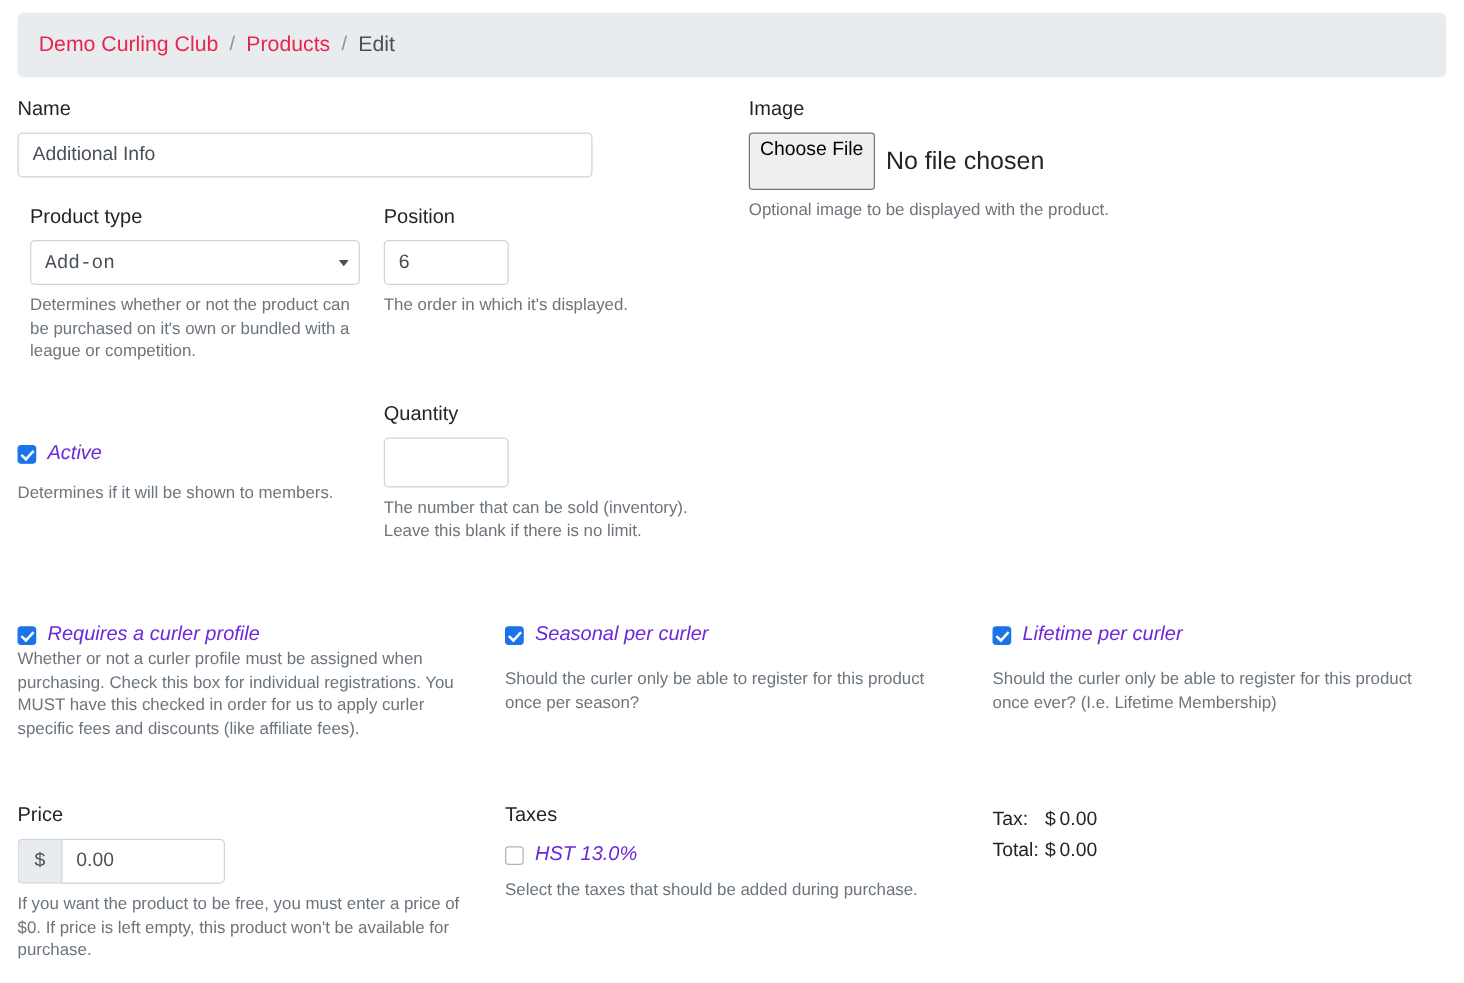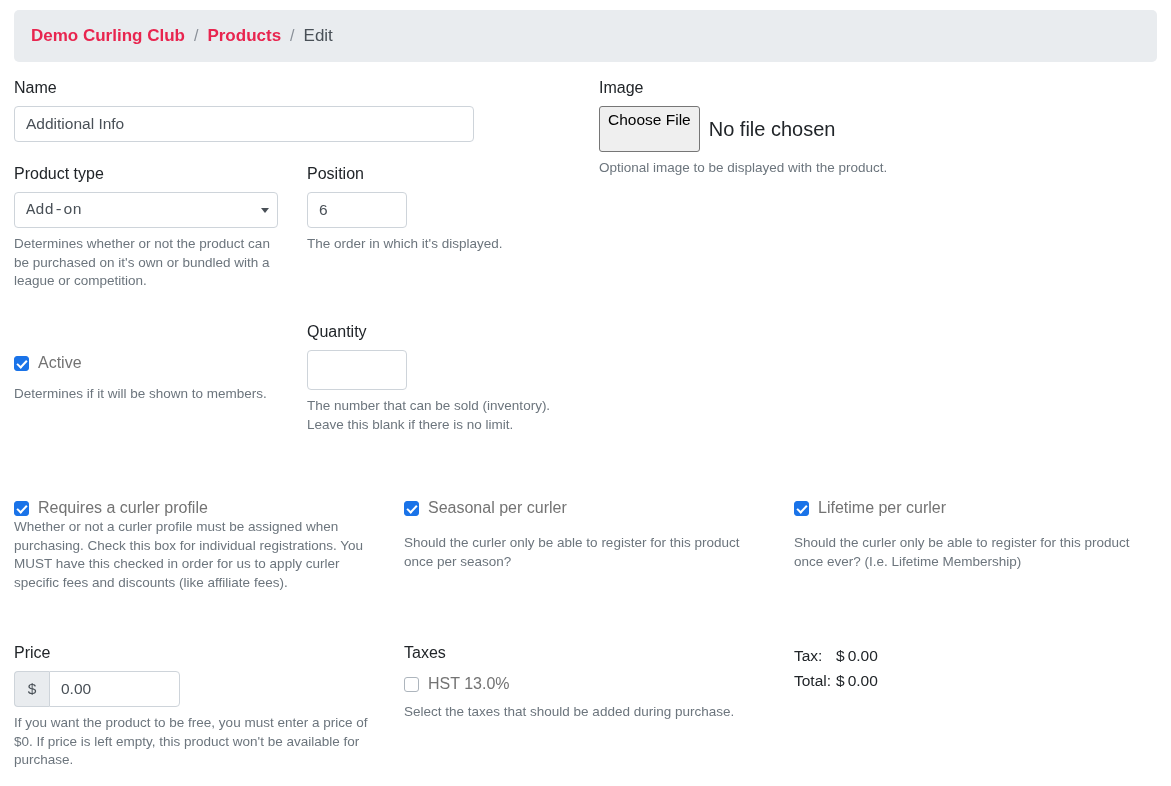--- a/index.html
+++ b/index.html
@@ -25,21 +25,20 @@
     border-radius: 5px;
     display: flex;
     align-items: center;
     padding-left: 17px;
   }
   .crumb-link {
     color: #e8254f;
     font-size: 17px;
     text-decoration: none;
     white-space: nowrap;
-    font-weight: bold;
   }
   .crumb-sep {
     color: #8b9199;
     font-size: 16px;
     margin: 0 9px;
   }
   .crumb-current {
     color: #495057;
     font-size: 17px;
   }
@@ -131,24 +130,25 @@
     content: "";
     position: absolute;
     left: 4.4px; top: 1.3px;
     width: 4px; height: 8px;
     border: solid #fff;
     border-width: 0 2px 2px 0;
     transform: rotate(43deg);
   }
   .cb-label {
     font-size: 16px;
-    color: #737373;
+    color: #6d28d9;
     margin-left: 9px;
     line-height: 20px;
     cursor: pointer;
+    font-style: italic;
   }
 
   
   .file-row { display: flex; align-items: center; }
   .file-btn {
     font-family: "Liberation Sans", sans-serif;
     font-size: 15.5px;
     color: #000;
     background: #efefef;
     border: 1px solid #767676;
@@ -215,21 +215,21 @@
         <button type="button" class="file-btn">Choose File</button>
         <span class="file-name">No file chosen</span>
       </div>
       <div class="help">Optional image to be displayed with the product.</div>
     </div>
 
   </div>
 
   <div class="row">
 
-    <div style="position:absolute; left:14px; top:94px; width:264px;">
+    <div style="position:absolute; left:24px; top:94px; width:264px;">
       <label class="fld-label">Product type</label>
       <div class="sel-wrap" style="width:264px;">
         <select class="sel-input">
           <option>Add-on</option>
         </select>
         <span class="sel-caret"></span>
       </div>
       <div class="help" style="width:270px;">Determines whether or not the product can be purchased on it's own or bundled with a league or competition.</div>
     </div>
 

